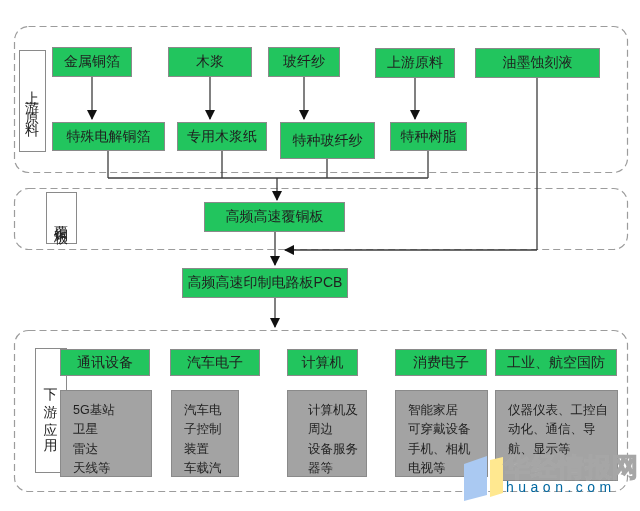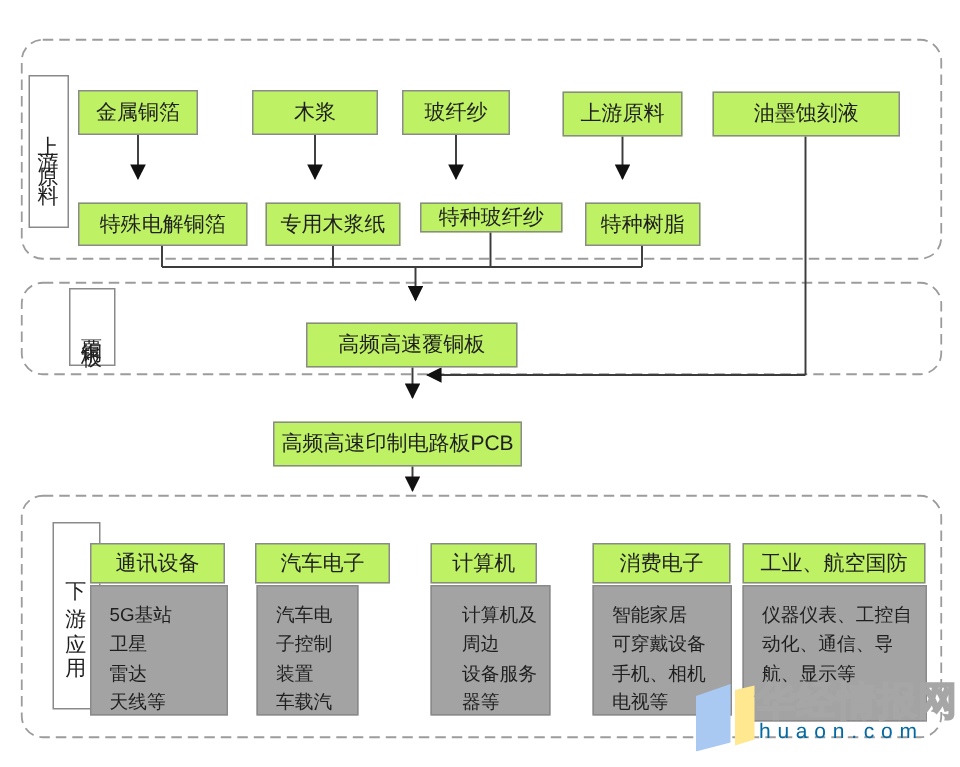--- a/index.html
+++ b/index.html
@@ -1,21 +1,21 @@
 <!DOCTYPE html>
 <html><head>
 <meta charset="utf-8">
 <style>
   html,body{margin:0;padding:0;background:#ffffff;}
   body{font-family:"Liberation Sans","DejaVu Sans",sans-serif;color:#222;}
   #canvas{position:relative;width:640px;height:511px;background:#fff;overflow:hidden;}
   svg.overlay{position:absolute;left:0;top:0;width:640px;height:511px;}
-  .box{position:absolute;background:#bef264;border:1px solid #8a8a8a;display:flex;
+  .box{position:absolute;background:#22c55e;border:1px solid #8a8a8a;display:flex;
        align-items:center;justify-content:center;font-size:14px;color:#1f1f1f;
-       box-sizing:border-box;text-align:center;white-space:nowrap;z-index:3;margin-top:13px;}
+       box-sizing:border-box;text-align:center;white-space:nowrap;z-index:3;}
   .vlabel{position:absolute;background:#fff;border:1px solid #8a8a8a;box-sizing:border-box;
        display:flex;align-items:center;justify-content:center;z-index:3;
        writing-mode:vertical-rl;text-orientation:upright;font-size:14px;color:#1f1f1f;}
   .content{position:absolute;background:#a3a3a3;border:1px solid #8a8a8a;box-sizing:border-box;
        font-size:12.5px;line-height:1.55;color:#1f1f1f;white-space:pre-line;
        padding:10px 6px 6px 12px;z-index:3;text-align:left;overflow:hidden;}
   .wm{position:absolute;left:440px;top:445px;width:200px;height:64px;z-index:9;pointer-events:none;}
   .wm-brand{position:absolute;left:64px;top:5px;font-size:26px;font-weight:bold;
        letter-spacing:1px;color:#d9d9d9;-webkit-text-stroke:1.2px #a6a6a6;white-space:nowrap;}
   .wm-site{position:absolute;left:66px;top:34px;font-size:14px;color:#0369a1;
@@ -65,21 +65,21 @@
   <div class="vlabel" style="left:19px;top:50px;width:27px;height:102px;letter-spacing:11px;">上游原料</div>
 
   <div class="box" style="left:52px;top:47px;width:80px;height:30px;">金属铜箔</div>
   <div class="box" style="left:168px;top:47px;width:84px;height:30px;">木浆</div>
   <div class="box" style="left:268px;top:47px;width:72px;height:30px;">玻纤纱</div>
   <div class="box" style="left:375px;top:48px;width:80px;height:30px;">上游原料</div>
   <div class="box" style="left:475px;top:48px;width:125px;height:30px;">油墨蚀刻液</div>
 
   <div class="box" style="left:52px;top:122px;width:113px;height:29px;">特殊电解铜箔</div>
   <div class="box" style="left:177px;top:122px;width:90px;height:29px;">专用木浆纸</div>
-  <div class="box" style="left:280px;top:122px;width:95px;height:20px;">特种玻纤纱</div>
+  <div class="box" style="left:280px;top:122px;width:95px;height:37px;">特种玻纤纱</div>
   <div class="box" style="left:390px;top:122px;width:77px;height:29px;">特种树脂</div>
 
   <div class="vlabel" style="left:46px;top:192px;width:31px;height:52px;letter-spacing:3px;">覆铜板</div>
   <div class="box" style="left:204px;top:202px;width:141px;height:30px;">高频高速覆铜板</div>
 
   <div class="box" style="left:182px;top:268px;width:166px;height:30px;">高频高速印制电路板PCB</div>
 
   <div class="vlabel" style="left:35px;top:348px;width:32px;height:125px;letter-spacing:17px;">下游应用</div>
 
   <div class="box" style="left:60px;top:349px;width:90px;height:27px;">通讯设备</div>

